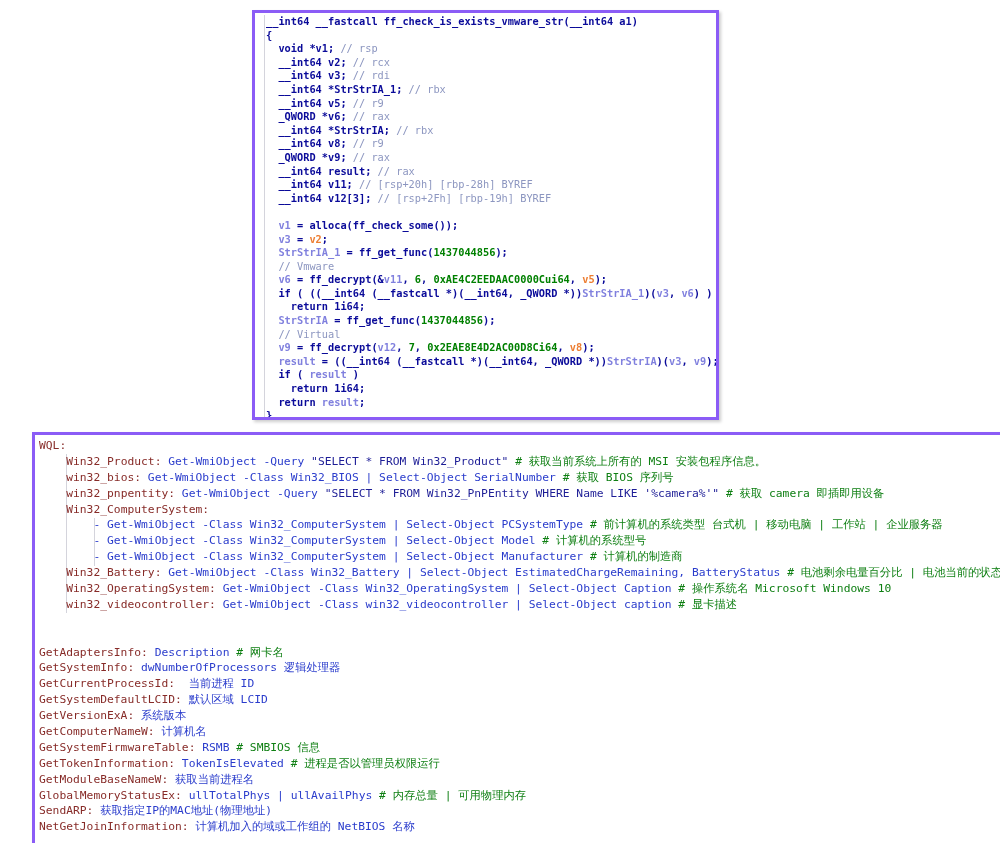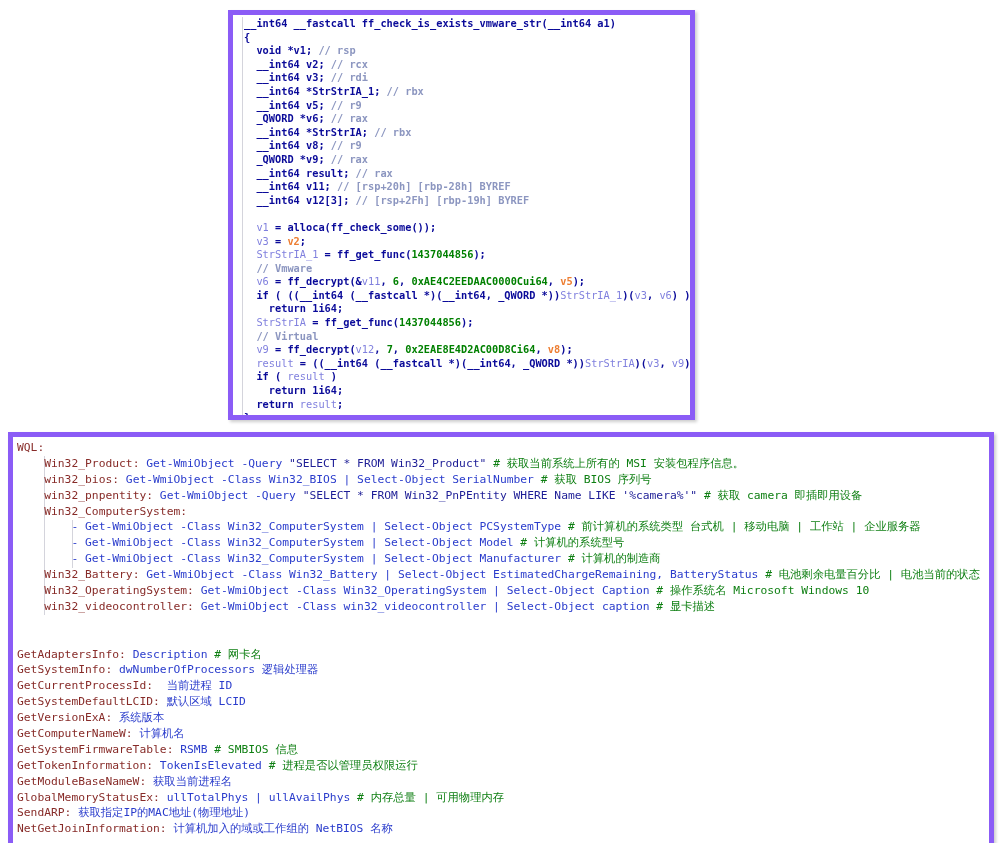--- a/index.html
+++ b/index.html
@@ -1,34 +1,35 @@
 <!DOCTYPE html>
 <html><head>
 <meta charset="utf-8">
 <style>
   * { margin:0; padding:0; box-sizing:border-box; }
   html,body { width:1000px; height:843px; background:#ffffff; font-family:"Liberation Sans", sans-serif; }
   body { position:relative; overflow:hidden; }
 
   .panel {
     position:absolute; background:#ffffff;
-    border:5px solid #8b5cf6;
+    border:3px solid #8b5cf6;
     box-shadow:2px 2px 3px rgba(0,0,0,0.20);
     overflow:hidden;
+    margin-left:24px;
   }
   #top-panel    { left:228px; top:10px;  width:467px; height:410px; padding:2px 0 0 11px; }
   #bottom-panel { left:8px;   top:432px; width:986px; height:471px; padding:3px 10px 0 4px;  }
 
   .code { position:relative; z-index:1; font-family:"DejaVu Sans Mono", monospace; white-space:pre; }
 
   
   #top-code { font-size:10.3px; line-height:13.6px; font-weight:bold; color:#0a0a99; }
   #top-code .line { height:13.6px; }
-  #top-code .v { color:#8080de; font-weight:normal; }  
-  #top-code .c { color:#8c96c0; font-weight:bold; }  
+  #top-code .v { color:#8080de; font-weight:bold; }  
+  #top-code .c { color:#8c96c0; font-weight:normal; }  
   #top-code .n { color:#008000; }                      
   #top-code .o { color:#ed7d31; font-weight:bold; }  
 
   
   #bottom-code { font-size:11.3px; line-height:15.9px; color:#1f1f1f; }
   #bottom-code .line { height:15.9px; }
   #bottom-code .y { color:#872b28; }  
   #bottom-code .b { color:#2a3ccc; }  
   #bottom-code .s { color:#1d1d96; }  
   #bottom-code .g { color:#0e7f12; }  

